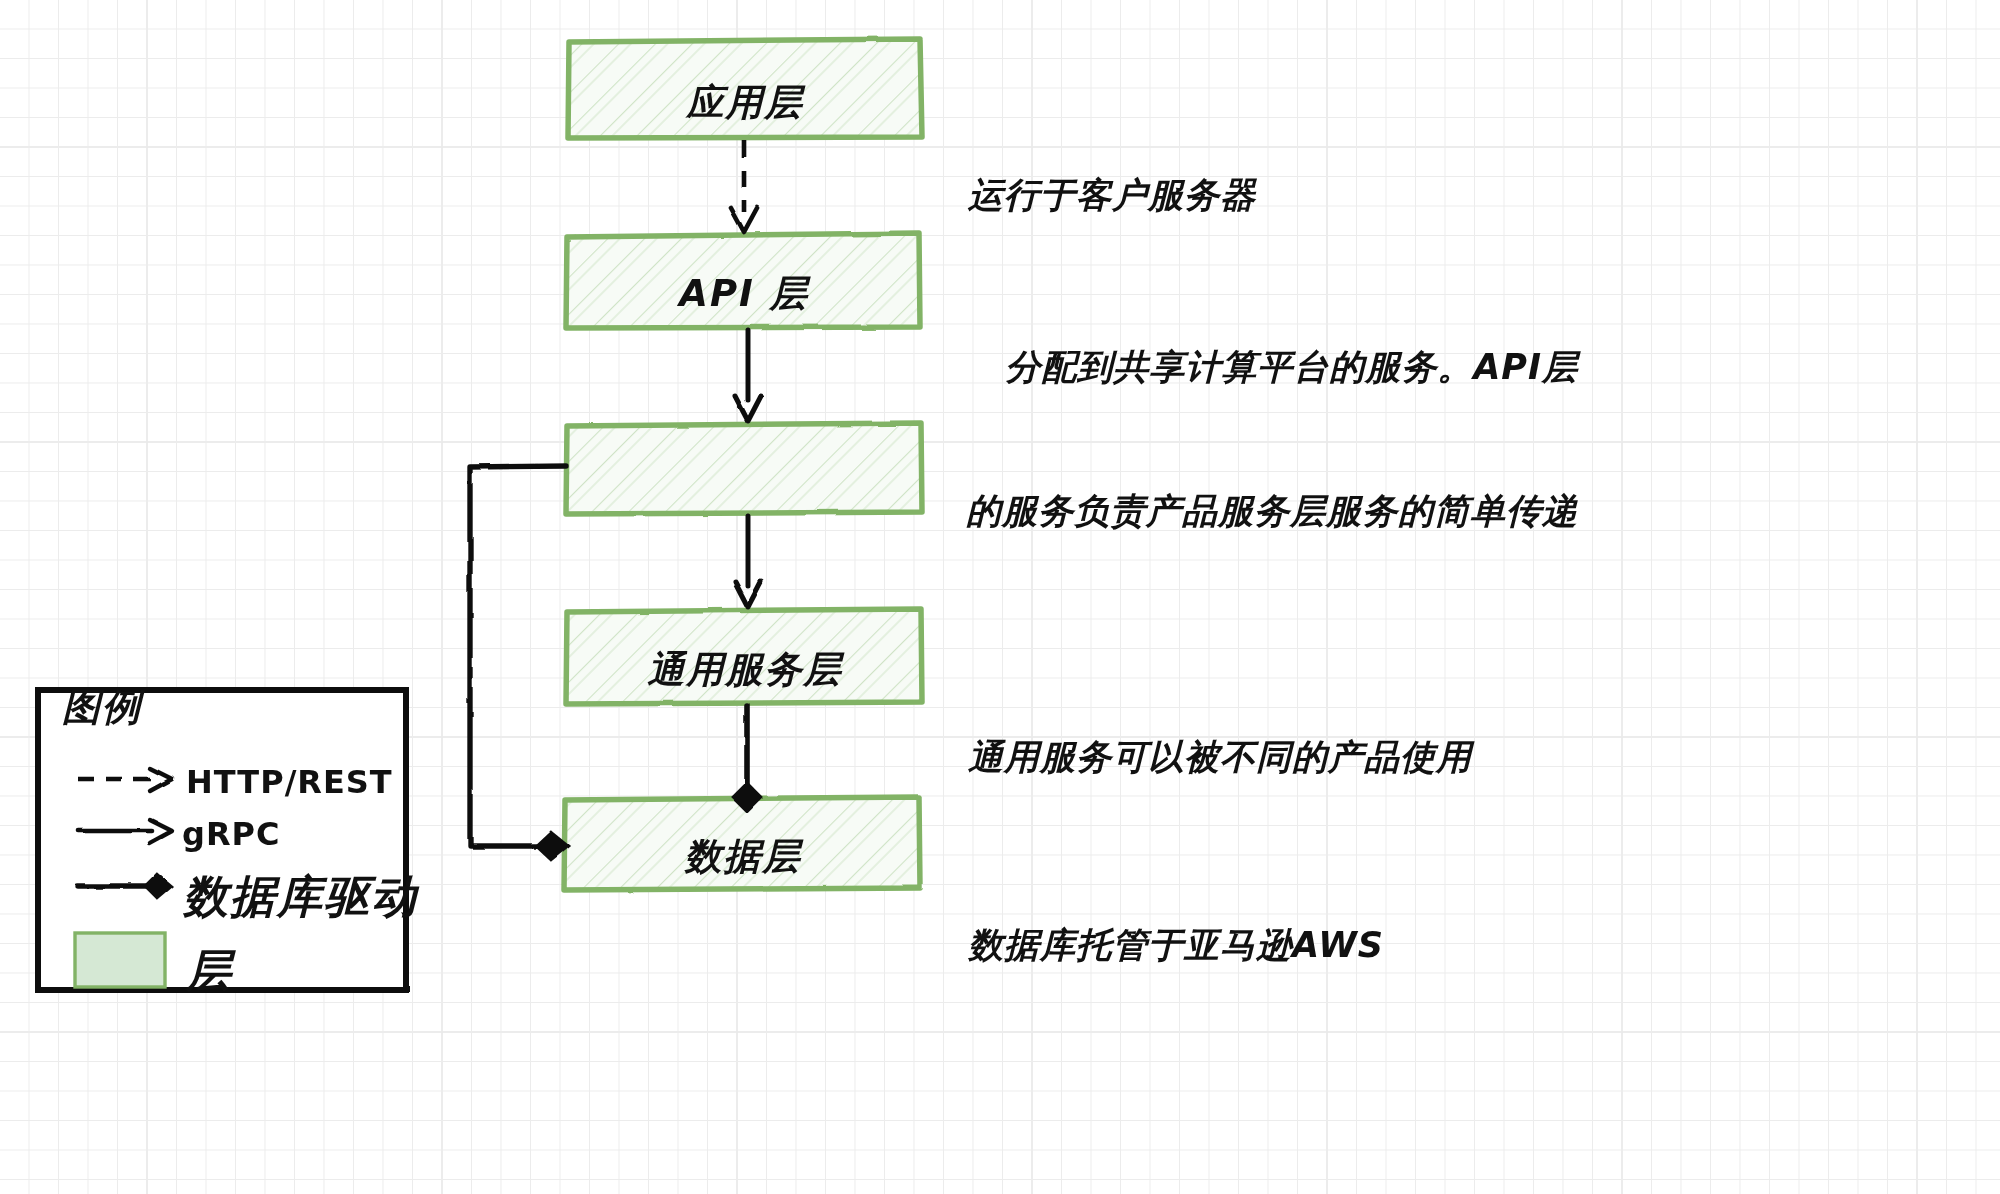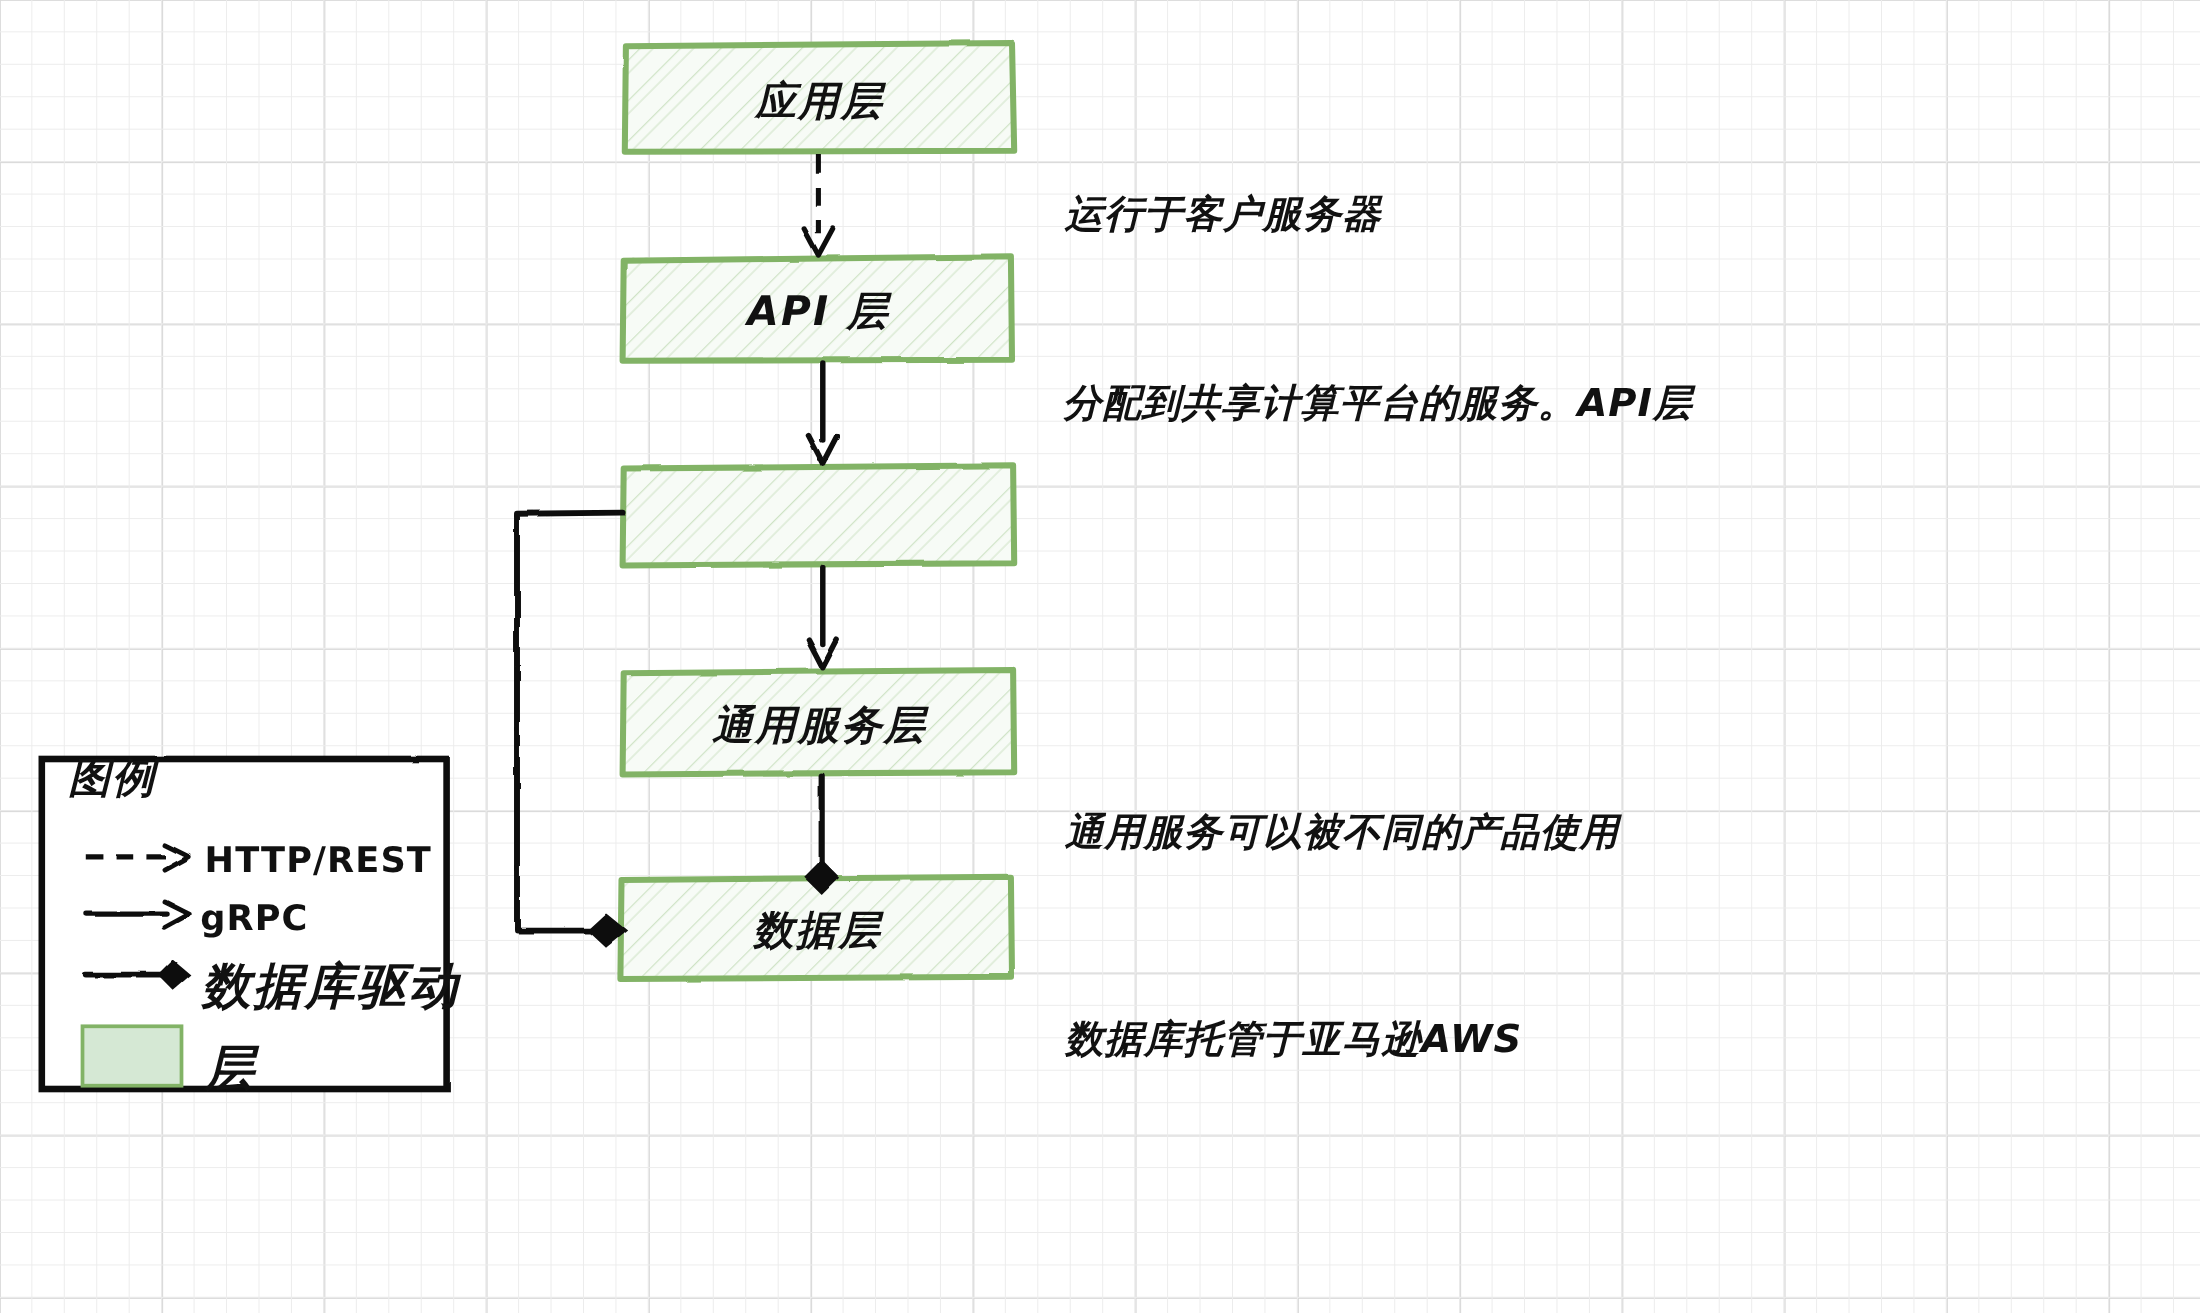--- a/index.html
+++ b/index.html
@@ -43,20 +43,21 @@
     pointer-events: none;
     text-align: right;
   }
   .node-label {
     font-size: 37px;
     font-style: italic;
     font-weight: 600;
     letter-spacing: 2px;
     transform: translate(-50%, -50%);
     text-align: right;
+    margin-top: 11px;
   }
   .note {
     font-size: 35px;
     font-style: italic;
     font-weight: 600;
     letter-spacing: 1px;
   }
   .legend-title {
     font-size: 38px;
     font-style: italic;
@@ -190,20 +191,21 @@
   <div class="node-label" style="left:744px; top:283px;">API 层</div>
   <div class="node-label" style="left:745px; top:659px;">通用服务层</div>
   <div class="node-label" style="left:743px; top:846px;">数据层</div>
 
   <div class="note" style="left:968px; top:74px;">
     <div>运行于客户服务器</div>
   </div>
 
   <div class="note" style="left:966px; top:246px;">
     <div>分配到共享计算平台的服务。API层</div>
+    <div>的服务负责产品服务层服务的简单传递</div>
   </div>
 
   <div class="note" style="left:968px; top:636px;">
     <div>通用服务可以被不同的产品使用</div>
   </div>
 
   <div class="note" style="left:968px; top:824px;">
     <div>数据库托管于亚马逊AWS</div>
   </div>
 

